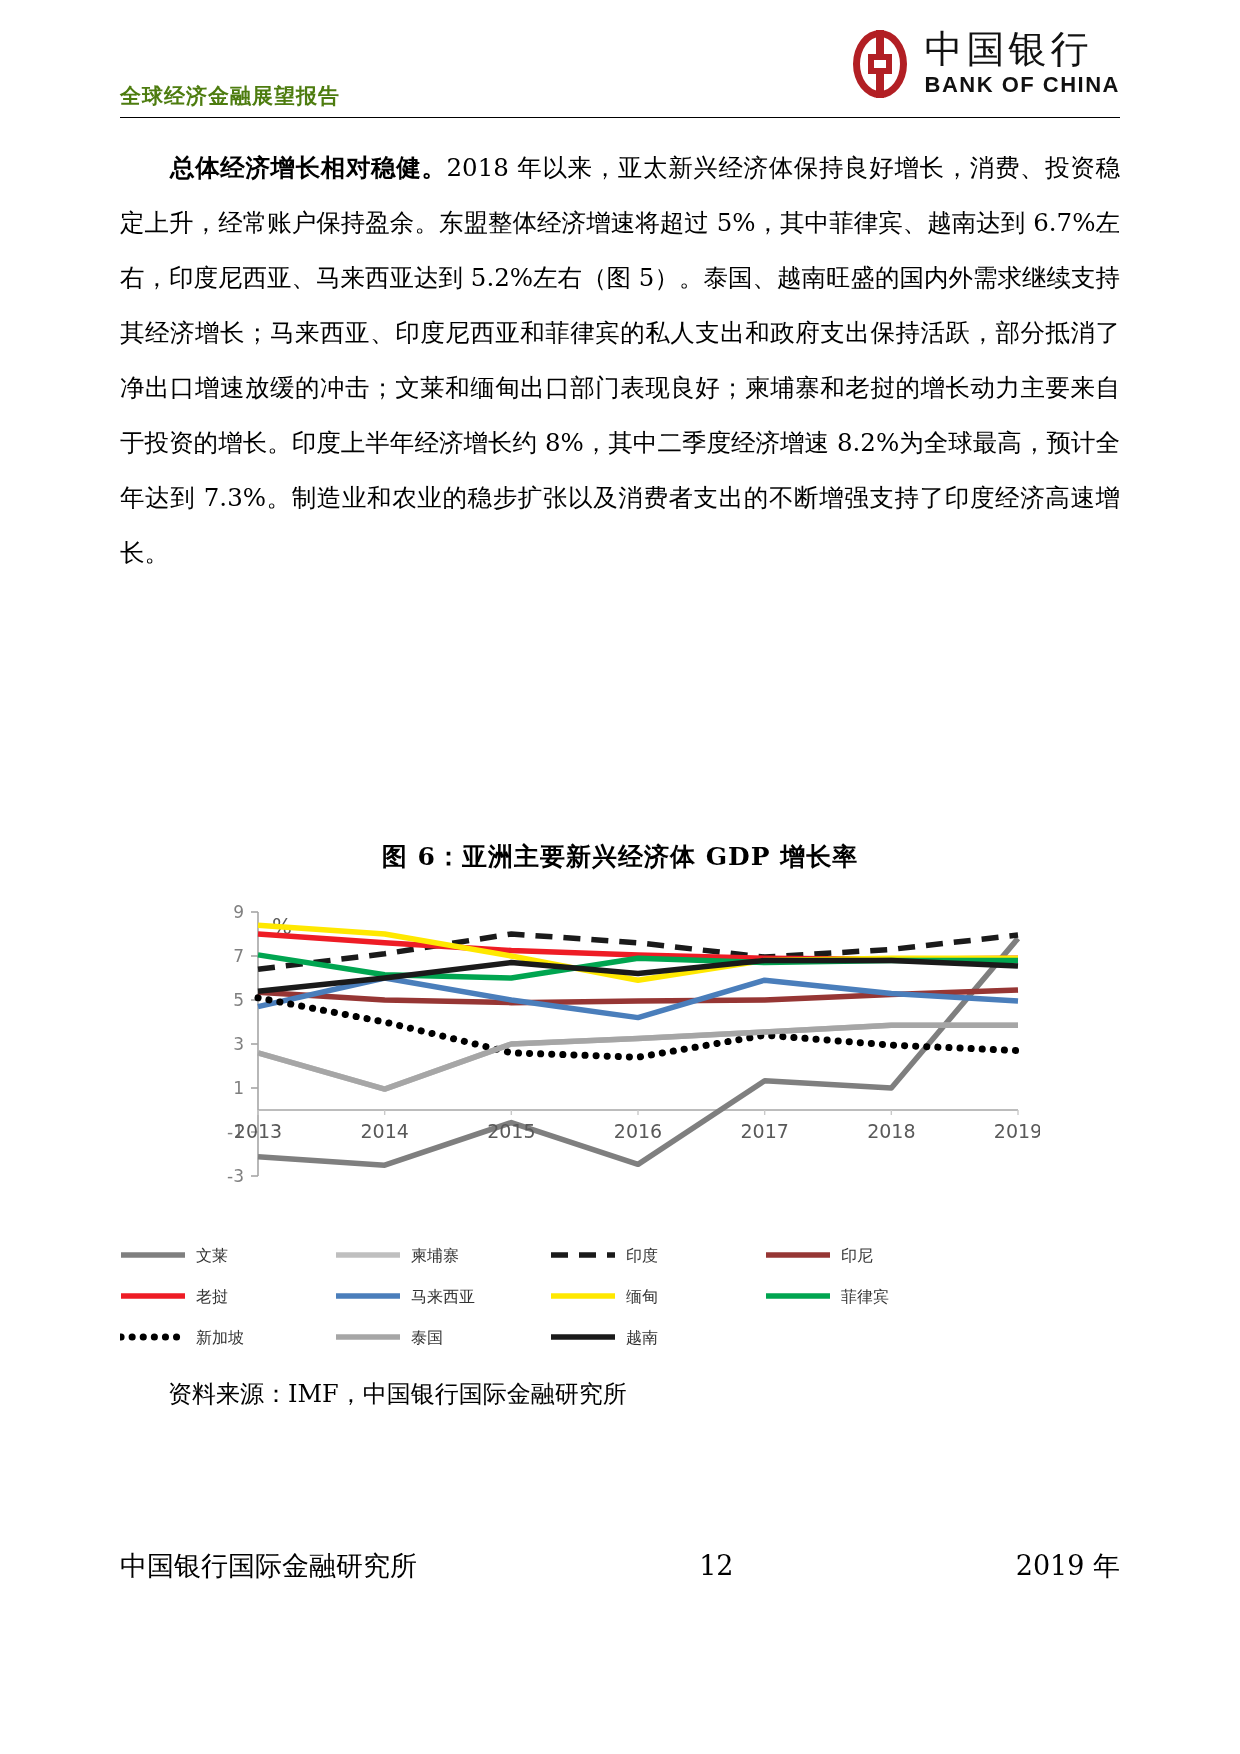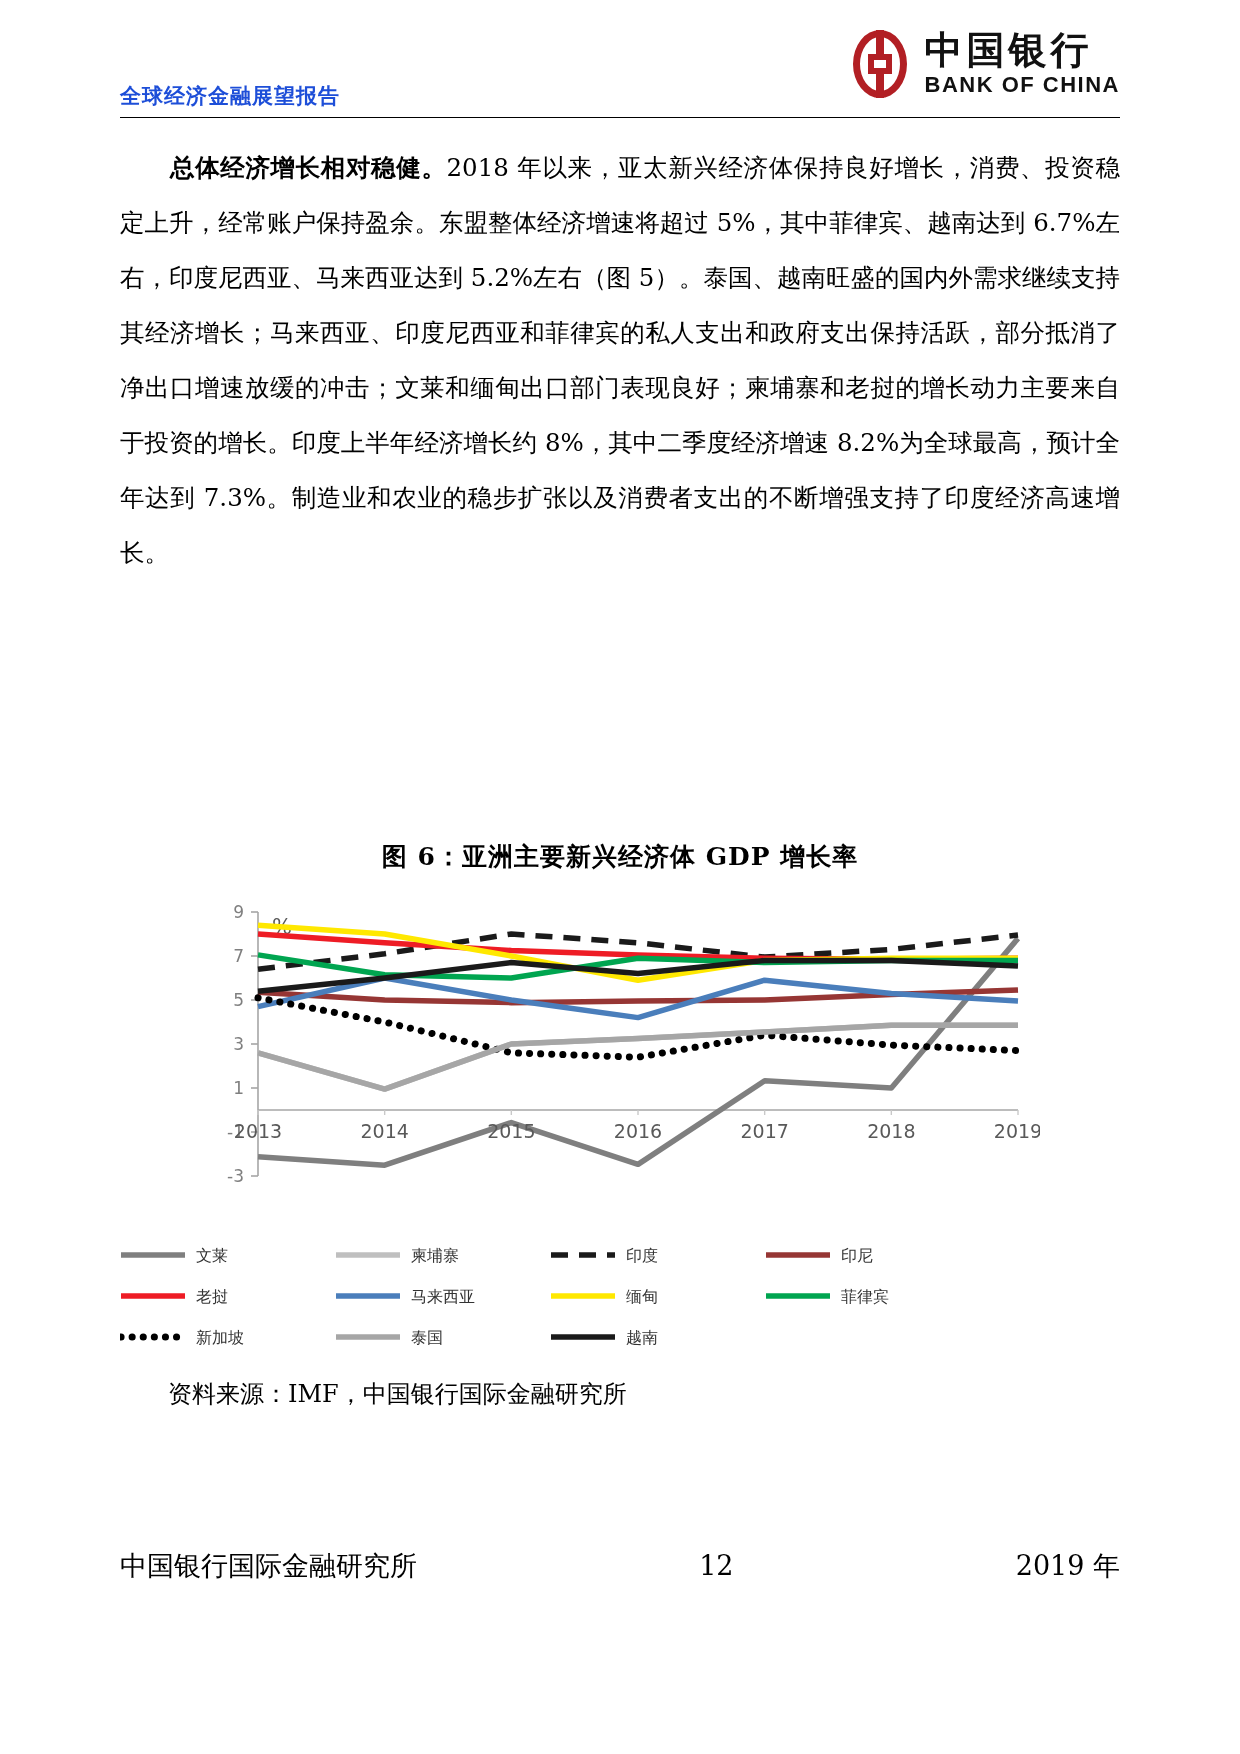--- a/index.html
+++ b/index.html
@@ -14,21 +14,21 @@
   .page{position:absolute;inset:0;}
 
   
   .header{
     position:absolute;left:120px;top:36px;width:1000px;height:82px;
   }
   .header-title{
     position:absolute;left:0;bottom:8px;
     font-family:"DejaVu Sans", sans-serif;
     font-size:21px;font-weight:700;letter-spacing:1px;
-    color:#1d4ed8;
+    color:#4d7c0f;
   }
   .header-rule{
     position:absolute;left:0;bottom:0;width:1000px;height:1px;background:#000;
   }
   .boc-logo{
     position:absolute;right:0;top:-8px;display:flex;align-items:center;gap:14px;
   }
   .boc-mark{
     width:62px;height:72px;position:relative;
   }
@@ -40,21 +40,21 @@
   .boc-mark .vbar{
     position:absolute;left:27px;top:2px;width:8px;height:68px;background:#b21f24;
   }
   .boc-mark .sq{
     position:absolute;left:19px;top:26px;width:24px;height:20px;
     border:6px solid #b21f24;background:#fff;box-sizing:border-box;
   }
   .boc-words{display:flex;flex-direction:column;align-items:flex-start;}
   .boc-cn{
     font-family:"DejaVu Serif", serif;
-    font-size:38px;font-weight:700;line-height:1.05;letter-spacing:4px;color:#111;
+    font-size:38px;font-weight:400;line-height:1.05;letter-spacing:4px;color:#111;
   }
   .boc-en{
     font-family:Liberation Sans, sans-serif;
     font-size:22px;font-weight:700;letter-spacing:1.5px;color:#111;margin-top:2px;
   }
 
   
   .body-text{
     position:absolute;left:120px;top:140px;width:1000px;
     font-family:"DejaVu Serif", serif;

